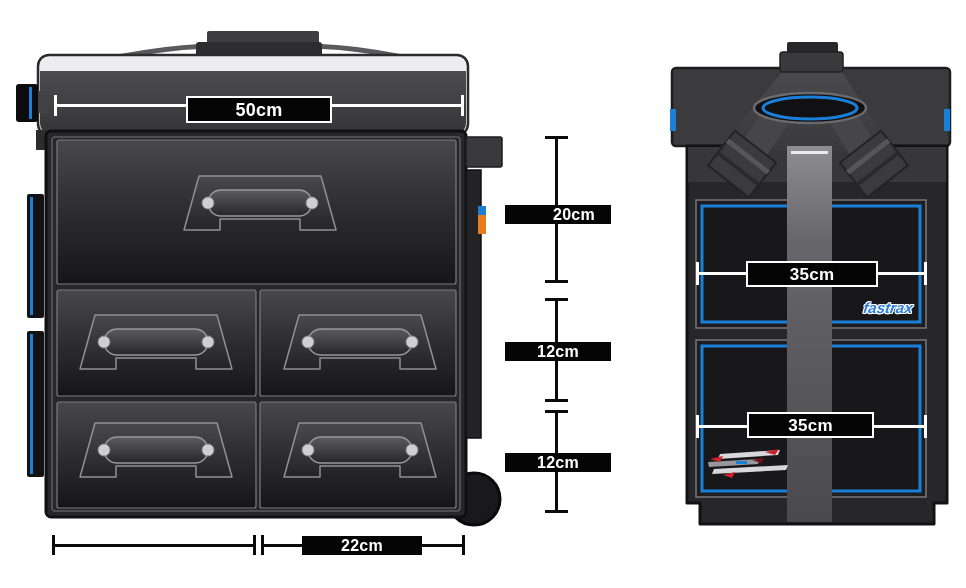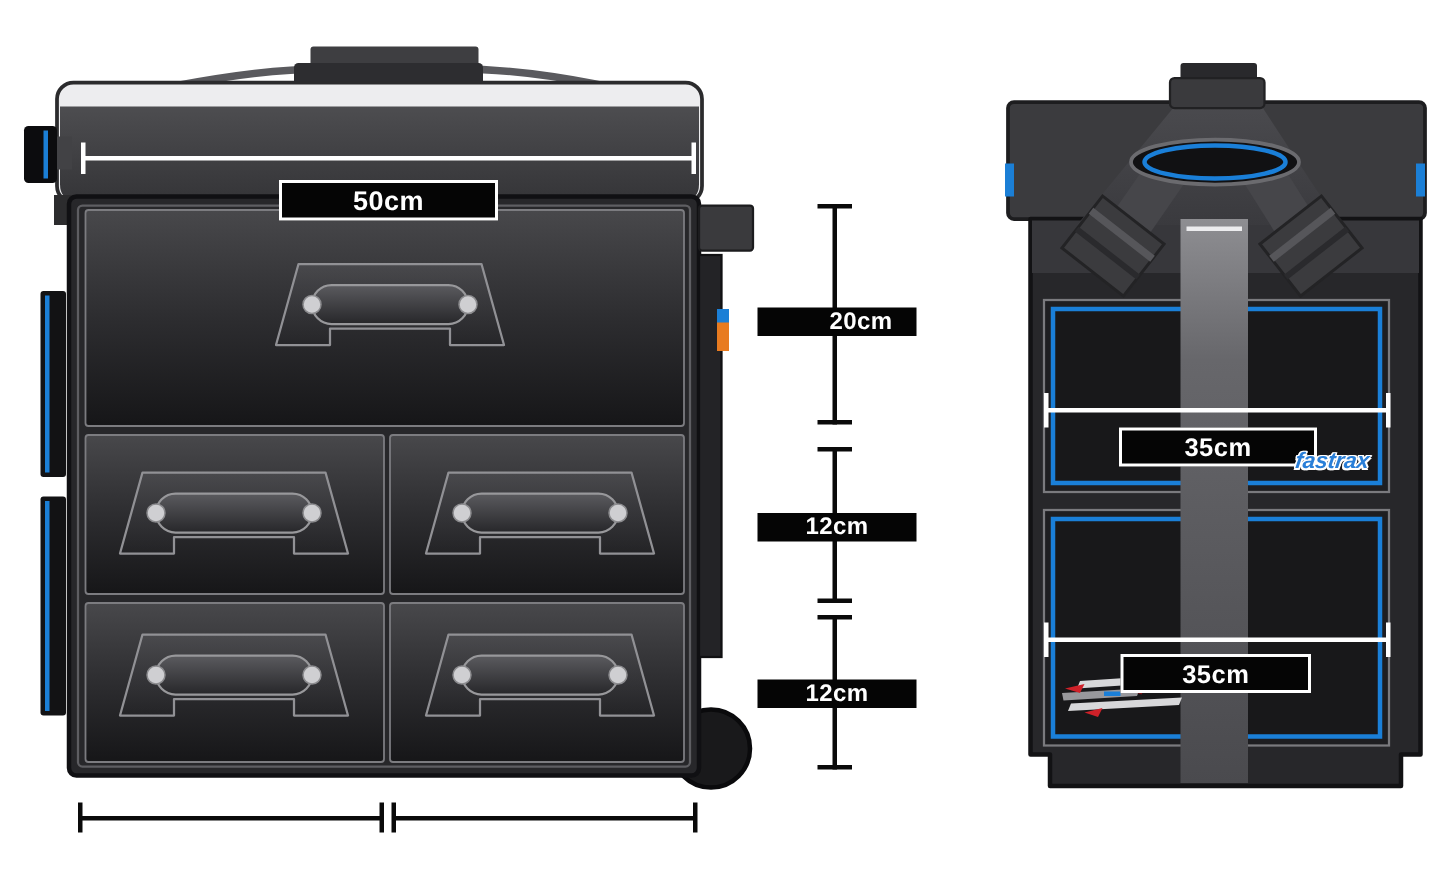--- a/index.html
+++ b/index.html
@@ -7,21 +7,21 @@
   .canvas { position:relative; width:966px; height:588px; background:#ffffff; overflow:hidden; }
   .art { position:absolute; left:0; top:0; }
   .ov { position:absolute; }
   .ln-w { background:#ffffff; }
   .ln-b { background:#0a0a0a; }
   .dim-label {
     position:absolute; background:#050505; color:#ffffff; font-weight:700;
     display:flex; align-items:center; justify-content:center; letter-spacing:.3px;
     line-height:1;
   }
-  .bordered { border:2px solid #ffffff;margin-top:24px; }
+  .bordered { border:2px solid #ffffff; }
   .brand {
     position:absolute; font-style:italic; font-weight:700; color:#2a7fd8;
     transform:skewX(-8deg); text-align:center; line-height:1;
     text-shadow:-1px -1px 0 #fff, 1px -1px 0 #fff, -1px 1px 0 #fff, 1px 1px 0 #fff,
                  0 -1px 0 #fff, 0 1px 0 #fff, -1px 0 0 #fff, 1px 0 0 #fff;
   }
 </style>
 </head>
 <body>
 
@@ -179,20 +179,21 @@
   <div class="ov ln-b" style="left:545px; top:510px; width:23px; height:3px;"></div>
   <div class="dim-label" style="left:505px; top:453px; width:106px; height:19px; font-size:16px;">12cm</div>
 
   <div class="ov ln-b" style="left:53px; top:544px; width:203px; height:3px;"></div>
   <div class="ov ln-b" style="left:52px; top:535px; width:3px; height:20px;"></div>
   <div class="ov ln-b" style="left:253px; top:535px; width:3px; height:20px;"></div>
 
   <div class="ov ln-b" style="left:262px; top:544px; width:202px; height:3px;"></div>
   <div class="ov ln-b" style="left:261px; top:535px; width:3px; height:20px;"></div>
   <div class="ov ln-b" style="left:462px; top:535px; width:3px; height:20px;"></div>
+  <div class="dim-label" style="left:302px; top:536px; width:120px; height:19px; font-size:16px;">22cm</div>
 
   <div class="ov ln-w" style="left:698px; top:272px; width:228px; height:3px;"></div>
   <div class="ov ln-w" style="left:696px; top:262px; width:3px; height:23px;"></div>
   <div class="ov ln-w" style="left:924px; top:262px; width:3px; height:23px;"></div>
   <div class="dim-label bordered" style="left:746px; top:261px; width:132px; height:26px; font-size:17px;">35cm</div>
 
   <div class="ov ln-w" style="left:698px; top:425px; width:228px; height:3px;"></div>
   <div class="ov ln-w" style="left:696px; top:415px; width:3px; height:23px;"></div>
   <div class="ov ln-w" style="left:924px; top:415px; width:3px; height:23px;"></div>
   <div class="dim-label bordered" style="left:747px; top:412px; width:127px; height:26px; font-size:17px;">35cm</div>

